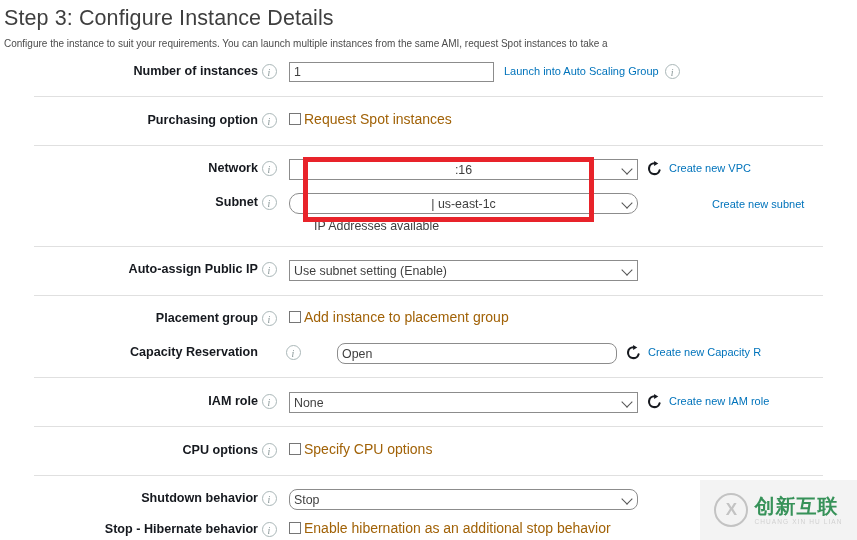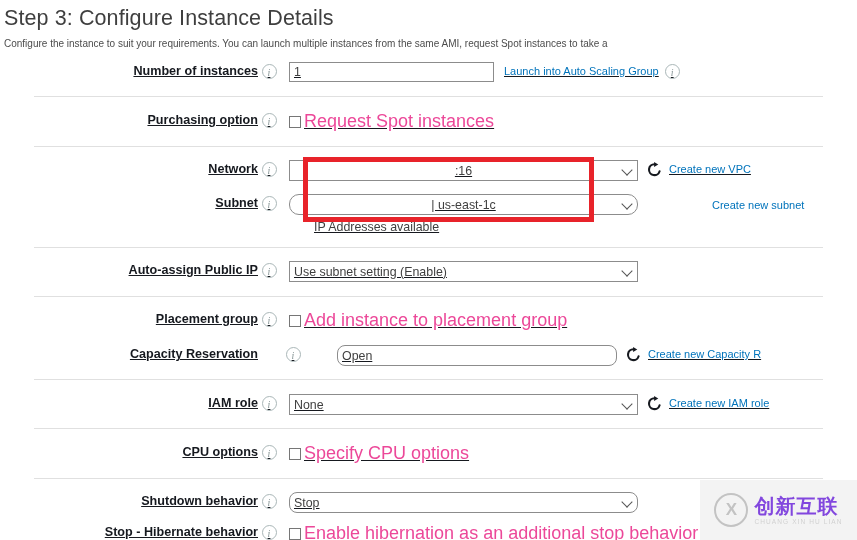--- a/index.html
+++ b/index.html
@@ -40,21 +40,20 @@
   
   .form {
     position: relative;
     margin-top: 8px;
   }
   .row {
     display: flex;
     align-items: flex-start;
     position: relative;
     min-height: 20px;
-    text-decoration: underline;
   }
   .row .label-cell {
     width: 258px;
     flex: 0 0 258px;
     text-align: right;
     font-size: 12.6px;
     font-weight: bold;
     color: #16191f;
     padding-top: 2px;
     white-space: nowrap;
@@ -176,22 +175,22 @@
   .cbox {
     width: 12px;
     height: 12px;
     box-sizing: border-box;
     border: 1px solid #767676;
     background: #fff;
     flex: 0 0 12px;
     margin-right: 3px;
   }
   .cblabel {
-    font-size: 18px;
-    color: #ec4899;
+    font-size: 14px;
+    color: #a16207;
     text-align: center;
   }
 
   .helper {
     font-size: 12.4px;
     color: #3f3f3f;
   }
 
   
   .highlight-box {
@@ -232,21 +231,21 @@
     text-align: center;
     font-size: 17px;
     font-weight: bold;
     color: #b9b9b9;
     font-family: "Liberation Sans", sans-serif;
   }
   .wm-text { display:flex; flex-direction: column; align-items:flex-start;}
   .wm-cn {
     font-size: 20px;
     font-weight: bold;
-    color: #6d28d9;
+    color: #15803d;
     letter-spacing: 1px;
     line-height: 22px;
   }
   .wm-en {
     font-size: 6.5px;
     color: #c9c9c9;
     letter-spacing: 1.1px;
     line-height: 9px;
   }
 </style>

